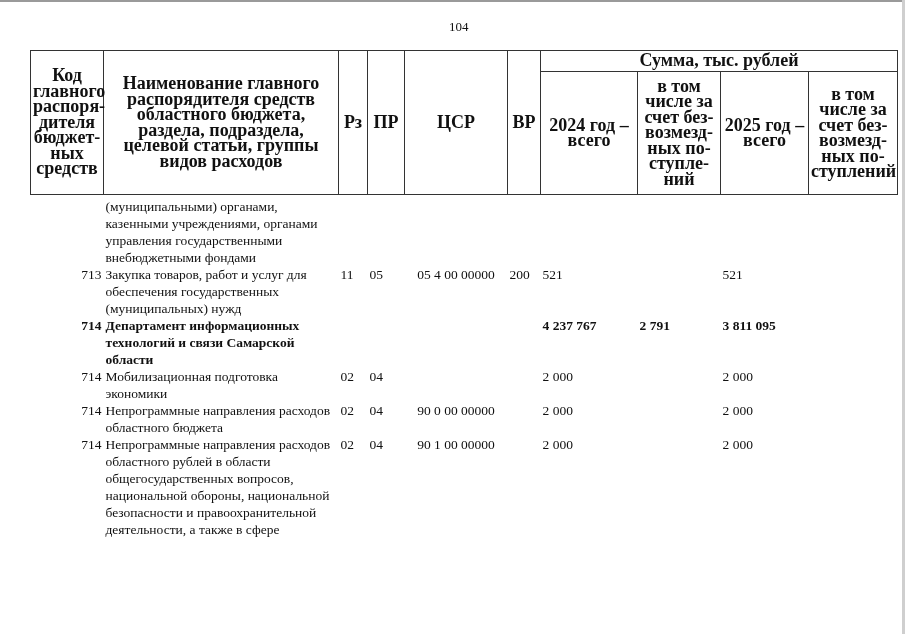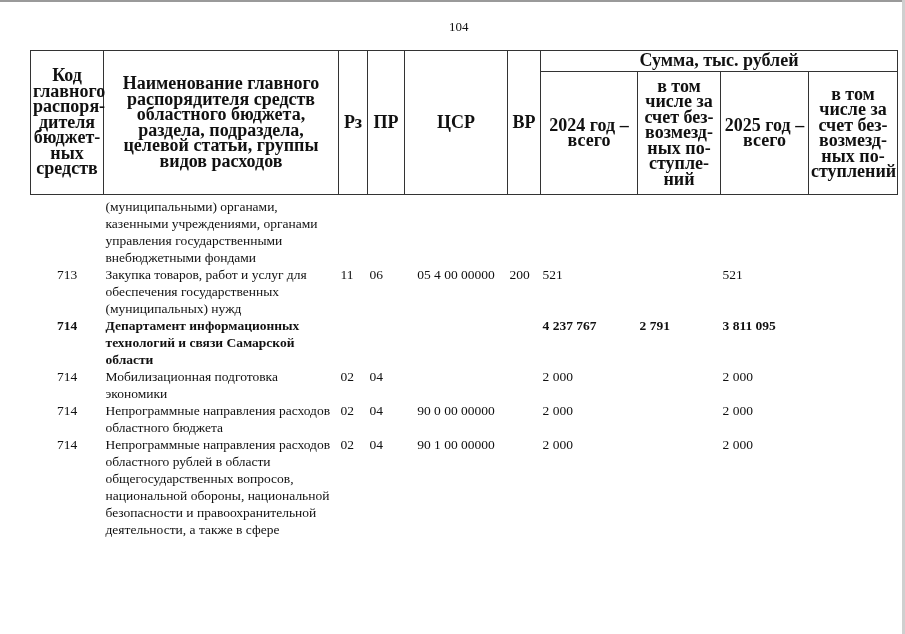--- a/index.html
+++ b/index.html
@@ -14,21 +14,21 @@
     position: absolute; left: 30px; top: 50px; border-collapse: collapse; table-layout: fixed;
     width: 867px;
   }
   table.budget th {
     border: 1px solid #333; font-weight: bold; font-size: 18px; line-height: 15.5px;
     text-align: center; vertical-align: middle; padding: 0 2px;
   }
   table.budget td {
     font-size: 13.5px; line-height: 17px; vertical-align: top; padding: 0 2px;
   }
-  td.code { text-align: center; }
+  td.code { text-align: right; }
   td.name { text-align: left; padding-left: 4px; margin-top: 46px; }
   td.num { }
   td.csr { text-align: center; white-space: nowrap; }
   tr.bold td { font-weight: bold; }
   .h-top { height: 21px; }
   .h-sub { height: 123px; }
 </style>
 </head>
 <body>
 
@@ -76,21 +76,21 @@
       <td class="num"></td>
       <td class="num"></td>
       <td class="num"></td>
       <td class="num"></td>
       <td class="num"></td>
     </tr>
     <tr>
       <td class="code">713</td>
       <td class="name">Закупка товаров, работ и услуг для обеспечения государственных (муниципальных) нужд</td>
       <td class="num">11</td>
-      <td class="num">06</td>
+      <td class="num">05</td>
       <td class="csr">05 4 00 00000</td>
       <td class="num">200</td>
       <td class="num">521</td>
       <td class="num"></td>
       <td class="num">521</td>
       <td class="num"></td>
     </tr>
     <tr class="bold">
       <td class="code">714</td>
       <td class="name">Департамент информационных технологий и связи Самарской области</td>

